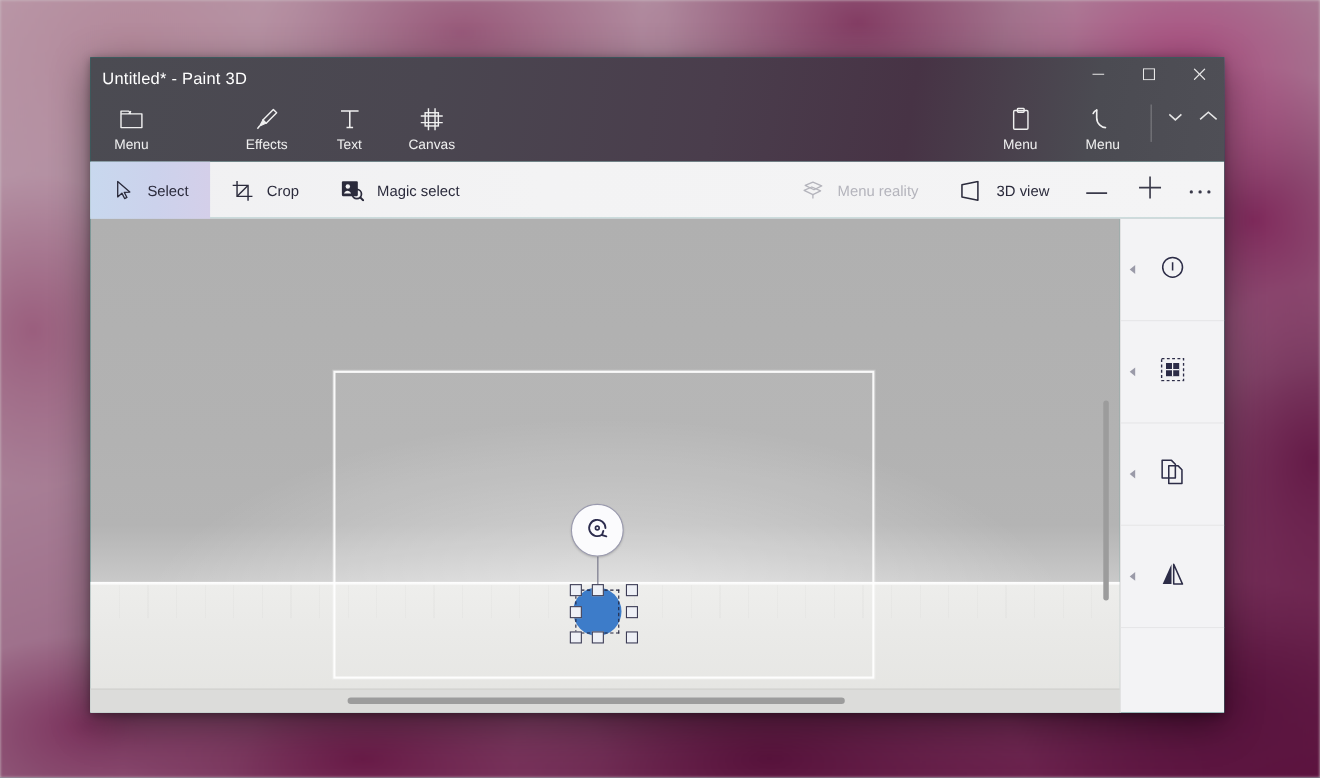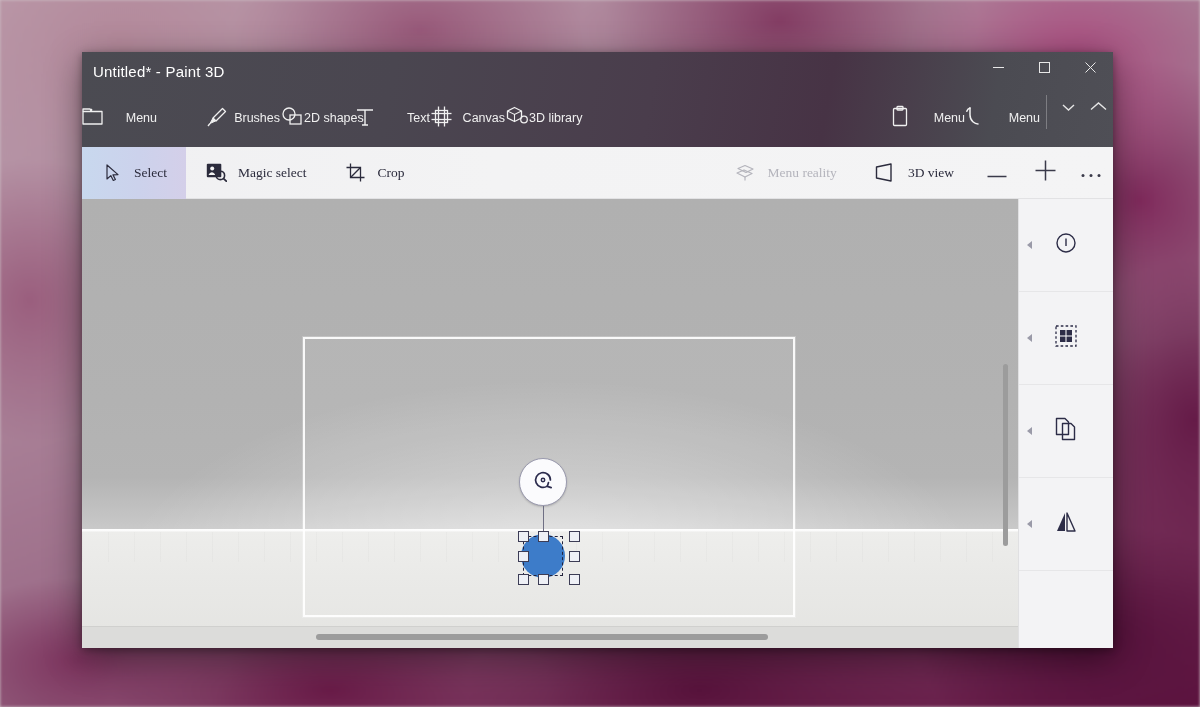--- a/index.html
+++ b/index.html
@@ -52,44 +52,43 @@
     width:46px; height:31px; display:flex; align-items:center; justify-content:center;
     color:#e8e8e8;
   }
   .win-btn svg{ display:block; }
 
   #ribbon{
     position:absolute; left:0; top:33px; right:0; height:62px;
     display:flex; align-items:flex-start;
   }
   .rb-item{
-    width:75px; height:58px; display:flex; flex-direction:row;
-    align-items:center; justify-content:space-between; padding-top:5px;
+    width:75px; height:58px; display:flex; flex-direction:column;
+    align-items:center; justify-content:center; padding-top:5px;
     color:#f0f0f0;
   }
   .rb-item .rb-ico{ height:26px; display:flex; align-items:center; justify-content:center; }
   .rb-item .rb-lab{ font-size:12.5px; margin-top:3px; white-space:nowrap; }
   #rb-menu{ width:75px; margin-left:0px; }
   #rb-spacer1{ flex:0 0 48px; }
   #rb-spacer2{ flex:1 1 auto; }
   .rb-sep{
     width:1px; height:34px; background:rgba(255,255,255,.28); margin:10px 6px 0 6px;
   }
   .rb-small{
     width:30px; height:44px; display:flex; align-items:center; justify-content:center;
     color:#e6e6e6;
   }
 
   
   #toolbar2{
     position:relative; height:52px; width:100%;
     background:linear-gradient(90deg,#f0f0f2 0%,#f3f3f4 40%,#f4f4f5 100%);
-    display:flex; align-items:center;
+    display:flex; align-items:flex-start;
     border-bottom:1px solid #e2e2e4;
-    font-family:Liberation Serif, serif;
   }
   .t2-item{
     height:52px; display:flex; align-items:center; gap:11px;
     padding:0 19px; color:#2b2b3c; font-size:13.5px; white-space:nowrap;
   }
   .t2-item.active{
     background:linear-gradient(90deg,#c8d8ee 0%,#ccd2ec 55%,#d4cfe9 100%);
   }
   .t2-item.disabled{ color:#b4b4bc; }
   .t2-item .t2-ico{ display:flex; align-items:center; justify-content:center; width:22px; }
@@ -228,32 +227,23 @@
       <div id="rb-spacer1"></div>
 
       <div class="rb-item">
         <span class="rb-ico">
           <svg width="24" height="24" viewBox="0 0 24 24">
               <path d="M17.5 3.5 L20.5 6.5 L11 16 L8 13 Z" fill="none" stroke="currentColor" stroke-width="1.3" stroke-linejoin="round"></path>
               <path d="M8 13 L5 18.5 L10.5 16 Z" fill="currentColor" stroke="currentColor" stroke-width="1"></path>
               <path d="M5 18.5 L3 21" stroke="currentColor" stroke-width="1.3"></path>
             </svg>
         </span>
-        <span class="rb-lab">Brushes</span>
-      </div>
-
-      <div class="rb-item">
-        <span class="rb-ico">
-          <svg width="24" height="22" viewBox="0 0 24 22">
-              <circle cx="9" cy="8" r="6" fill="none" stroke="currentColor" stroke-width="1.3"></circle>
-              <rect x="10" y="9" width="11" height="9" fill="none" stroke="currentColor" stroke-width="1.3"></rect>
-            </svg>
-        </span>
-        <span class="rb-lab">2D shapes</span>
-      </div>
+        <span class="rb-lab">Effects</span>
+      </div>
+
 
 
 
       <div class="rb-item">
         <span class="rb-ico">
           <svg width="20" height="22" viewBox="0 0 20 22">
               <path d="M2 4 H18 M10 4 V19 M7 19 H13" fill="none" stroke="currentColor" stroke-width="1.4"></path>
             </svg>
         </span>
         <span class="rb-lab">Text</span>
@@ -268,30 +258,20 @@
                 <line x1="8.5" y1="1.5" x2="8.5" y2="21.5"></line>
                 <line x1="14.5" y1="1.5" x2="14.5" y2="21.5"></line>
                 <line x1="1.5" y1="8.5" x2="21.5" y2="8.5"></line>
                 <line x1="1.5" y1="14.5" x2="21.5" y2="14.5"></line>
               </g>
             </svg>
         </span>
         <span class="rb-lab">Canvas</span>
       </div>
 
-      <div class="rb-item">
-        <span class="rb-ico">
-          <svg width="24" height="23" viewBox="0 0 24 23">
-              <path d="M9.5 2.5 L16.5 6 V13 L9.5 16.5 L2.5 13 V6 Z" fill="none" stroke="currentColor" stroke-width="1.3" stroke-linejoin="round"></path>
-              <path d="M2.5 6 L9.5 9.5 L16.5 6 M9.5 9.5 V16.5" fill="none" stroke="currentColor" stroke-width="1.1"></path>
-              <circle cx="19" cy="14.5" r="3.3" fill="none" stroke="currentColor" stroke-width="1.3"></circle>
-            </svg>
-        </span>
-        <span class="rb-lab">3D library</span>
-      </div>
 
       <div id="rb-spacer2"></div>
 
       <div class="rb-item">
         <span class="rb-ico">
           <svg width="20" height="23" viewBox="0 0 20 23">
               <rect x="3.5" y="3.5" width="13" height="17" rx="1" fill="none" stroke="currentColor" stroke-width="1.3"></rect>
               <rect x="7" y="1.5" width="6" height="3.5" rx="0.7" fill="none" stroke="currentColor" stroke-width="1.3"></rect>
             </svg>
         </span>
@@ -330,45 +310,45 @@
 
   <div id="toolbar2">
 
     <div class="t2-item active">
       <span class="t2-ico">
         <svg width="15" height="18" viewBox="0 0 15 18">
             <path d="M2 1 L2 15 L5.8 11.6 L8.3 16.5 L10.4 15.5 L8 10.9 L13 10.6 Z" fill="none" stroke="currentColor" stroke-width="1.2" stroke-linejoin="round"></path>
           </svg>
       </span>
       <span>Select</span>
+    </div>
+
+    <div class="t2-item">
+      <span class="t2-ico">
+        <svg width="19" height="19" viewBox="0 0 19 19">
+            <path d="M4.5 0.5 V14.5 H18.5 M0.5 4.5 H14.5 V18.5" fill="none" stroke="currentColor" stroke-width="1.3"></path>
+            <path d="M14.2 4.8 L4.8 14.2" stroke="currentColor" stroke-width="1.3"></path>
+          </svg>
+      </span>
+      <span>Crop</span>
     </div>
 
     <div class="t2-item">
       <span class="t2-ico">
         <svg width="21" height="19" viewBox="0 0 21 19">
             <rect x="0.8" y="0.8" width="14.5" height="13.5" rx="1" fill="currentColor"></rect>
             <circle cx="6.2" cy="5.6" r="2" fill="#f3f3f4"></circle>
             <path d="M2.6 12 c1.5 -3.4 5 -3.6 6.6 0 z" fill="#f3f3f4"></path>
             <circle cx="14.4" cy="12.4" r="4.2" fill="none" stroke="currentColor" stroke-width="1.6"></circle>
             <path d="M17.6 15.6 L20.3 18.2" stroke="currentColor" stroke-width="1.8" stroke-linecap="round"></path>
           </svg>
       </span>
       <span>Magic select</span>
     </div>
 
-    <div class="t2-item">
-      <span class="t2-ico">
-        <svg width="19" height="19" viewBox="0 0 19 19">
-            <path d="M4.5 0.5 V14.5 H18.5 M0.5 4.5 H14.5 V18.5" fill="none" stroke="currentColor" stroke-width="1.3"></path>
-            <path d="M14.2 4.8 L4.8 14.2" stroke="currentColor" stroke-width="1.3"></path>
-          </svg>
-      </span>
-      <span>Crop</span>
-    </div>
-
     <div id="t2-gap"></div>
 
     <div class="t2-item disabled">
       <span class="t2-ico">
         <svg width="21" height="18" viewBox="0 0 21 18">
             <path d="M3 4.5 L10 1.5 L18 5 L11 8.5 Z" fill="none" stroke="currentColor" stroke-width="1.2" stroke-linejoin="round"></path>
             <path d="M2 9 L9 6 L17 9.5 L10 13 Z" fill="none" stroke="currentColor" stroke-width="1.2" stroke-linejoin="round"></path>
             <path d="M10 13 V16.5" stroke="currentColor" stroke-width="1.2"></path>
           </svg>
       </span>

